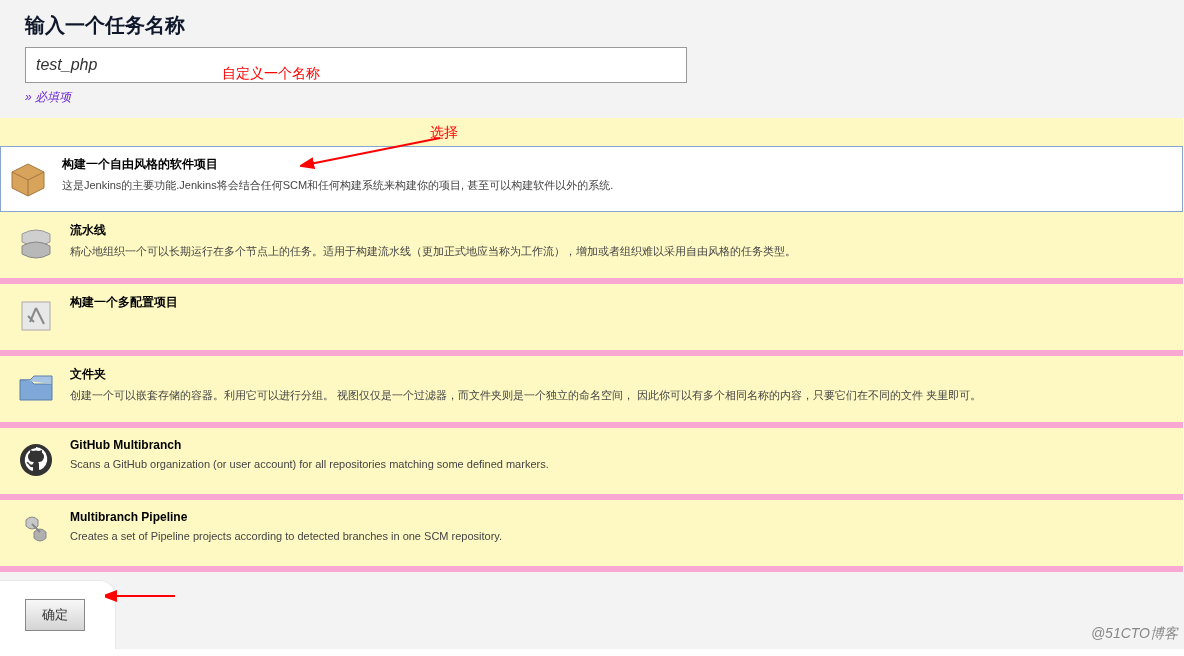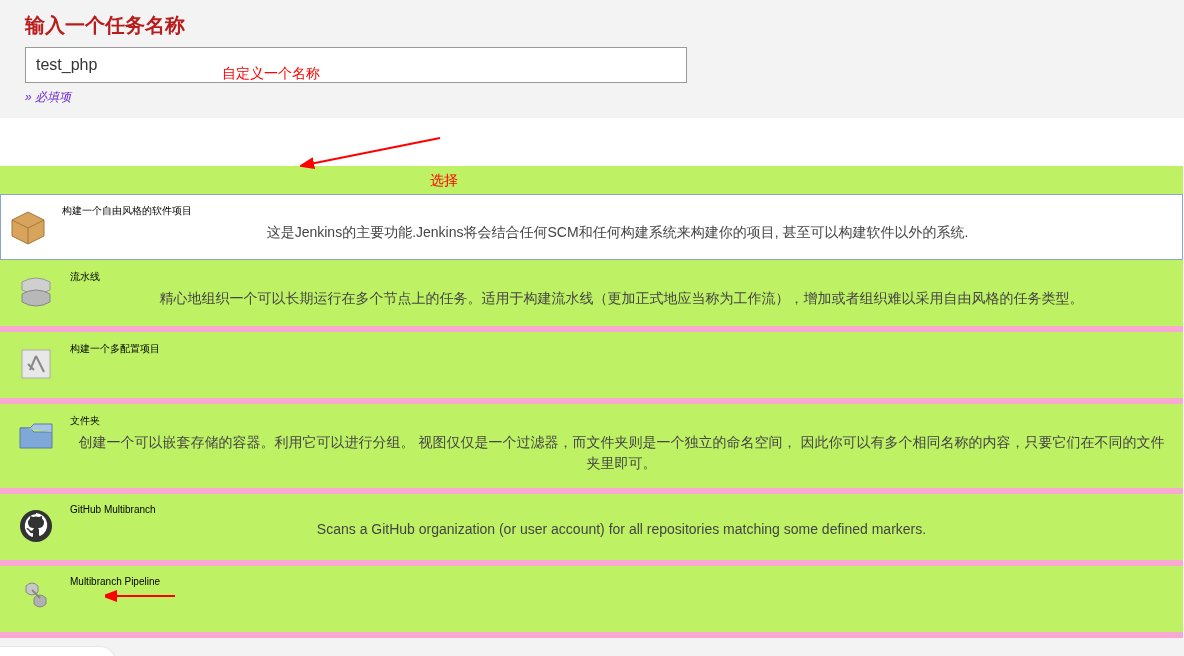--- a/index.html
+++ b/index.html
@@ -12,47 +12,47 @@
   }
   .page {
     padding: 0 0 0 25px;
     background: #f3f3f3;
     padding-bottom: 0;
   }
   .page-title {
     font-size: 20px;
     font-weight: bold;
     padding: 12px 0 8px 0;
-    color: #b91c1c;
+    color: #0f172a;
   }
   .input-box {
     background: #fff;
     border: 1px solid #999;
     padding: 8px 10px;
     width: 640px;
     font-size: 16px;
     color: #333;
+    font-style: italic;
   }
   .annotation-1 {
     position: absolute;
     left: 222px;
     top: 65px;
     color: #ff0000;
     font-size: 14px;
   }
   .required-note {
     color: #6d28d9;
     font-style: italic;
     font-size: 12px;
     padding: 6px 0 12px 0;
   }
   .list-area {
-    background: #bef264;
+    background: #fef9c3;
     margin-right: 1px;
-    margin-top: 48px;
   }
   .annotation-select {
     color: #ff0000;
     font-size: 14px;
     position: relative;
     left: 430px;
     top: -4px;
     padding-top: 10px;
   }
   .item {
@@ -69,30 +69,29 @@
   }
   .item .icon {
     width: 40px;
     height: 40px;
     flex-shrink: 0;
     margin-right: 14px;
     margin-top: 2px;
   }
   .item .texts { flex: 1; }
   .item .title {
-    font-weight: normal;
+    font-weight: bold;
     color: #000;
-    font-size: 10px;
+    font-size: 12px;
     margin-bottom: 4px;
   }
   .item .desc {
     color: #444;
-    font-size: 14px;
+    font-size: 11px;
     line-height: 1.5;
-    text-align: center;
   }
   .footer {
     background: #f3f3f3;
     padding: 8px 0 0 0;
     margin-top: 0;
   }
   .button-panel {
     background: #fff;
     display: inline-block;
     padding: 18px 30px;
@@ -216,20 +215,21 @@
     <div class="item">
       <span class="icon">
         <svg viewBox="0 0 40 40">
             <path d="M10 8 Q16 2 22 8 L22 14 Q16 20 10 14 Z" fill="#c8c8c8" stroke="#888"></path>
             <path d="M18 20 Q24 14 30 20 L30 26 Q24 32 18 26 Z" fill="#b0b0b0" stroke="#888"></path>
             <path d="M16 12 L24 20" stroke="#888" stroke-width="2"></path>
           </svg>
       </span>
       <div class="texts">
         <div class="title">Multibranch Pipeline</div>
+        <div class="desc">Creates a set of Pipeline projects according to detected branches in one SCM repository.</div>
       </div>
     </div>
   </div>
 
   <div class="footer">
     <div class="button-panel">
       <button class="ok-button">确定</button>
     </div>
   </div>
 

